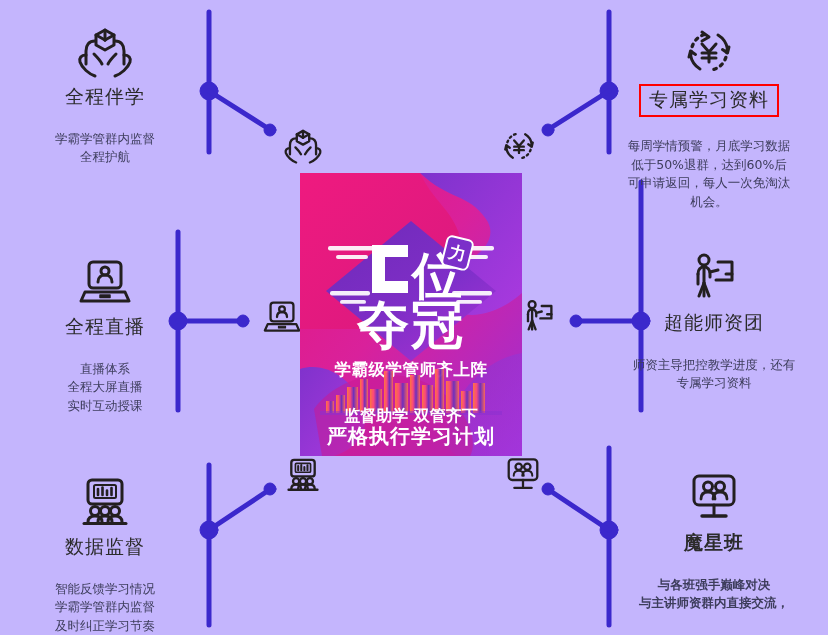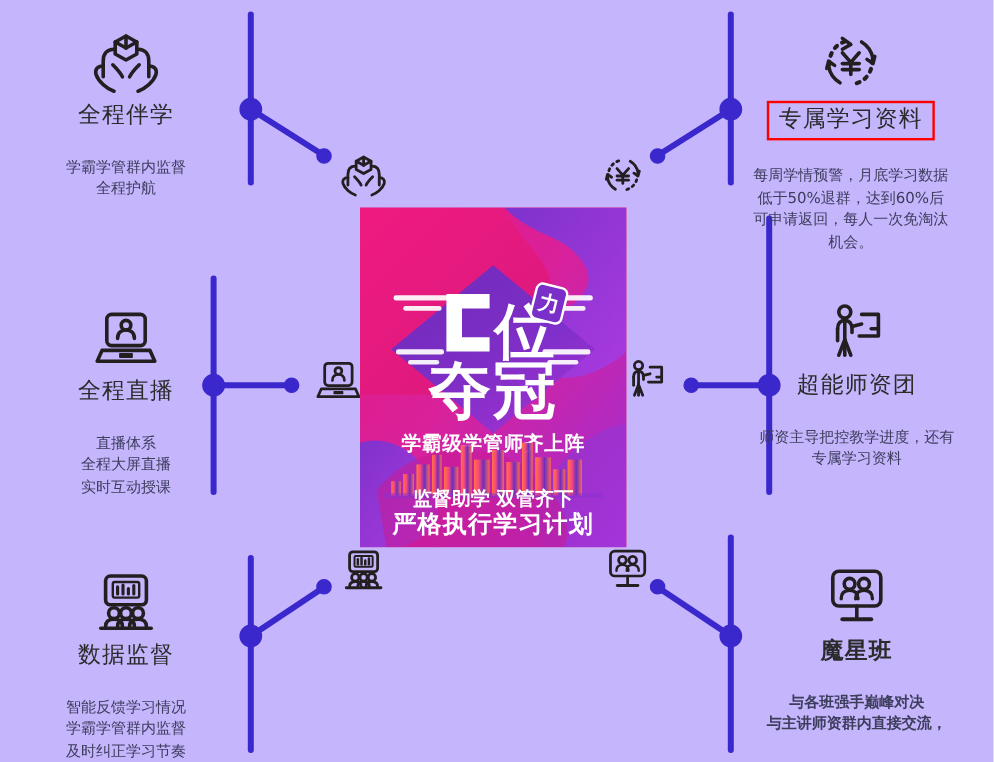--- a/index.html
+++ b/index.html
@@ -62,21 +62,21 @@
     line-height: 1.5;
     margin-top: 20px;
     padding: 0 4px;
   }
 
   
   #f-peixue   { left: 0px;    top: 24px;  }
   #f-zhibo    { left: 0px;    top: 254px; }
   #f-shuju    { left: 0px;    top: 474px; }
   #f-taotai   { left: 598px;  top: 24px;  width: 222px; }
-  #f-shizi    { left: 608px;  top: 250px; width: 212px; font-family: Liberation Mono, monospace; }
+  #f-shizi    { left: 608px;  top: 250px; width: 212px; }
   #f-moxing   { left: 608px;  top: 470px; width: 212px; font-weight: bold; }
 
   
   .midicon {
     position: absolute;
     line-height: 0;
   }
   #mi-1 { left: 281px; top: 126px; }
   #mi-2 { left: 497px; top: 126px; }
   #mi-3 { left: 259px; top: 297px; }

